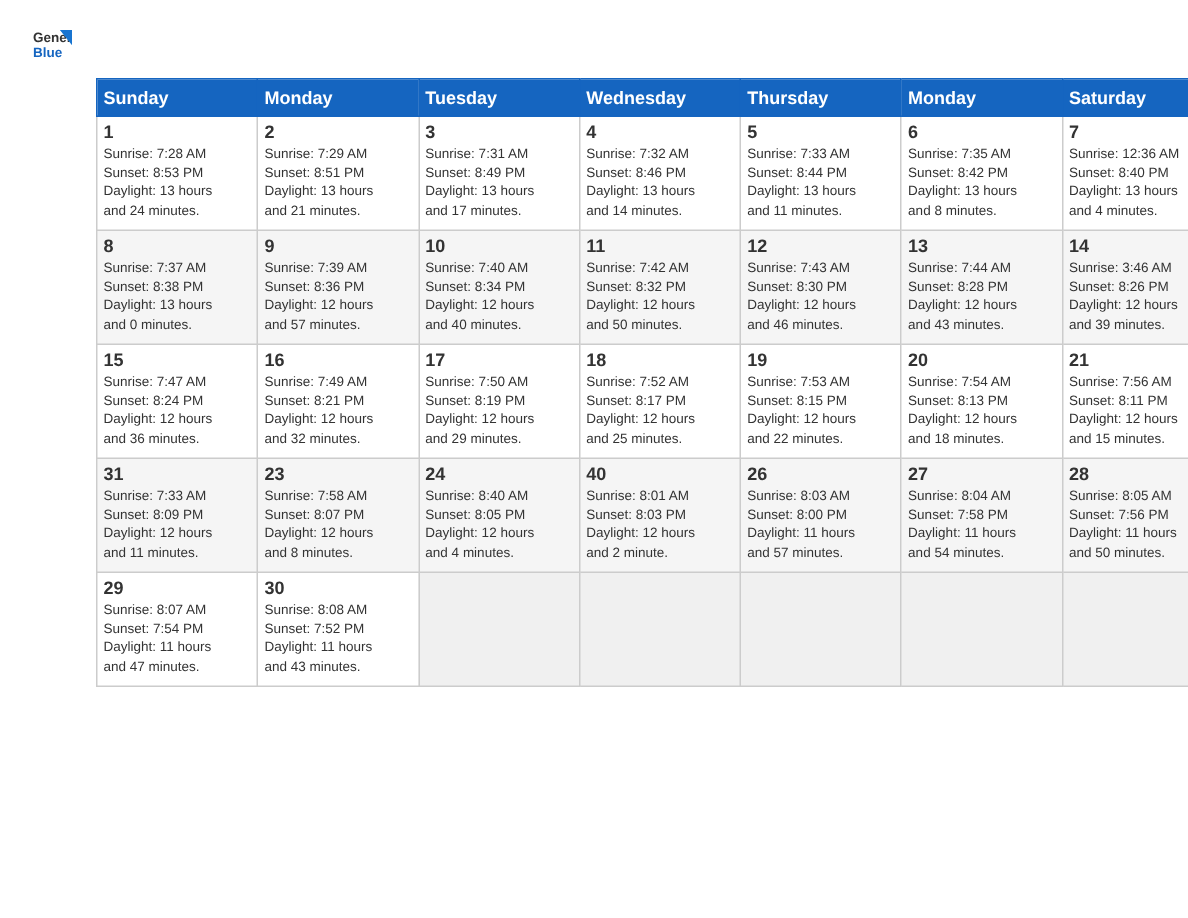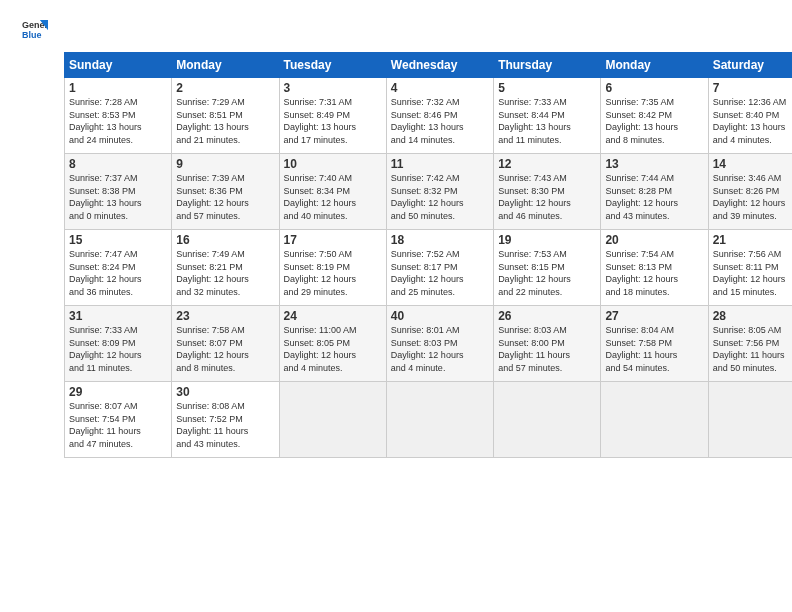--- a/index.html
+++ b/index.html
@@ -285,31 +285,31 @@
           </td>
           <td>
             <span class="day-number">23</span>
             <div class="day-info">Sunrise: 7:58 AM</div>
             <div class="day-info">Sunset: 8:07 PM</div>
             <div class="day-info">Daylight: 12 hours</div>
             <div class="day-info">and 8 minutes.</div>
           </td>
           <td>
             <span class="day-number">24</span>
-            <div class="day-info">Sunrise: 11:00 AM</div>
+            <div class="day-info">Sunrise: 8:40 AM</div>
             <div class="day-info">Sunset: 8:05 PM</div>
             <div class="day-info">Daylight: 12 hours</div>
             <div class="day-info">and 4 minutes.</div>
           </td>
           <td>
             <span class="day-number">40</span>
             <div class="day-info">Sunrise: 8:01 AM</div>
             <div class="day-info">Sunset: 8:03 PM</div>
             <div class="day-info">Daylight: 12 hours</div>
-            <div class="day-info">and 4 minute.</div>
+            <div class="day-info">and 2 minute.</div>
           </td>
           <td>
             <span class="day-number">26</span>
             <div class="day-info">Sunrise: 8:03 AM</div>
             <div class="day-info">Sunset: 8:00 PM</div>
             <div class="day-info">Daylight: 11 hours</div>
             <div class="day-info">and 57 minutes.</div>
           </td>
           <td>
             <span class="day-number">27</span>

